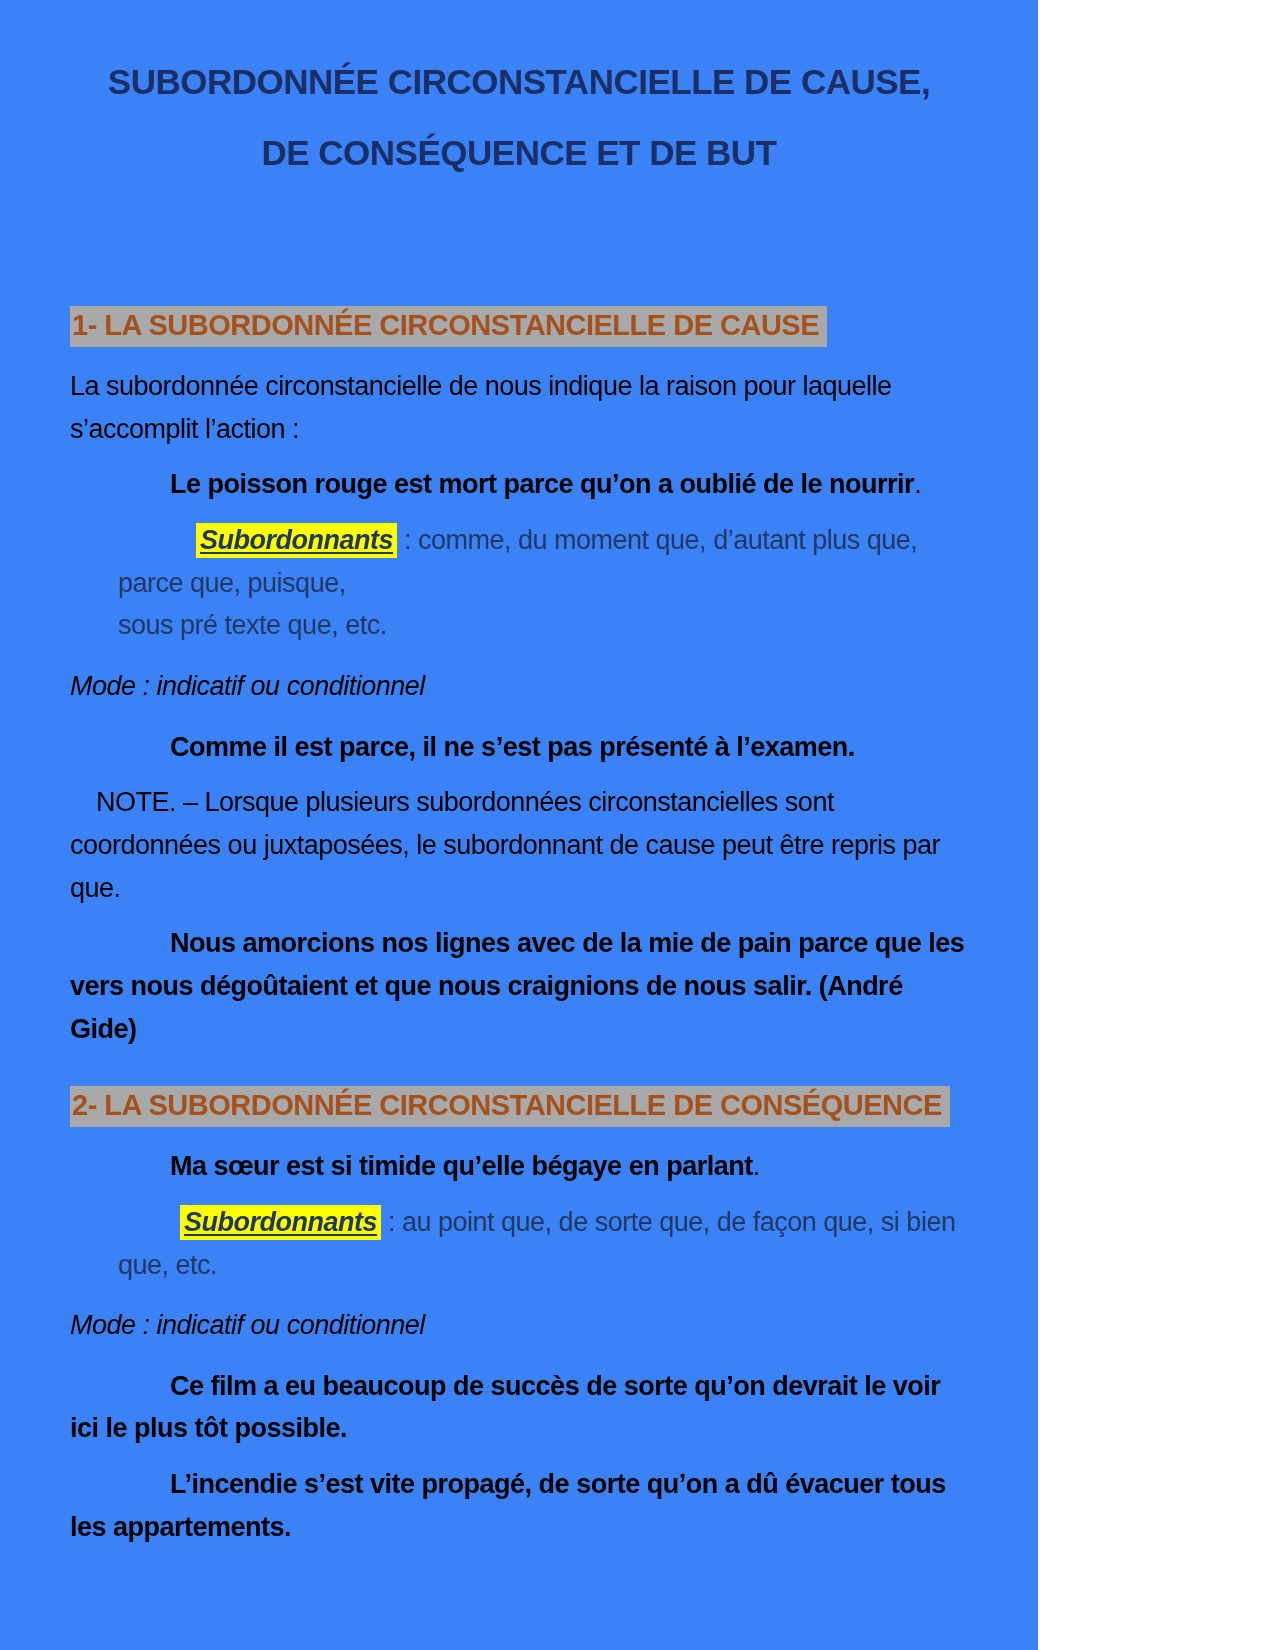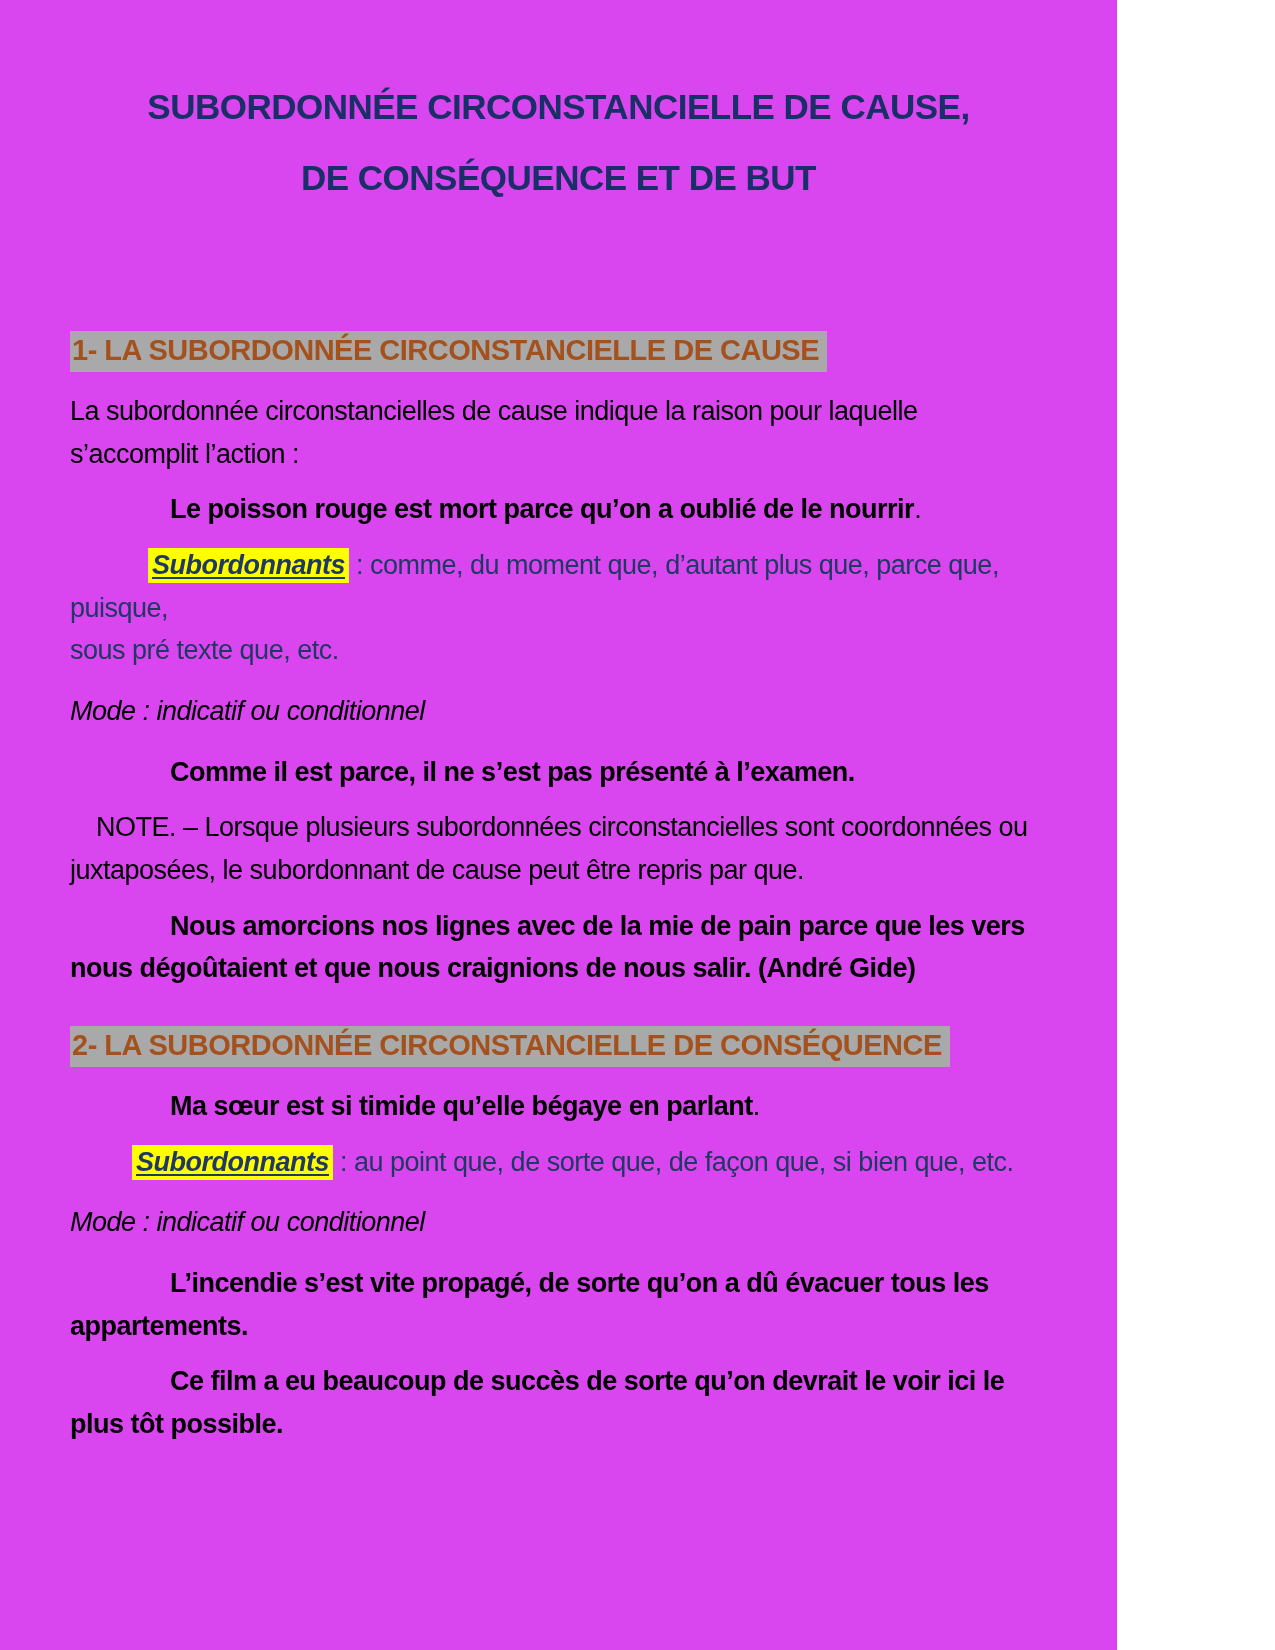--- a/index.html
+++ b/index.html
@@ -9,24 +9,24 @@
   }
   body {
     width: 1275px;
     height: 1650px;
     font-family: "Liberation Sans", sans-serif;
     color: #000000;
     overflow: hidden;
   }
   .page {
     box-sizing: border-box;
-    width: 1117px;
+    width: 1038px;
     height: 1650px;
-    padding: 89px 70px 0 70px;
-    background: #d946ef;
+    padding: 64px 70px 0 70px;
+    background: #3b82f6;
   }
   
   .doc-title {
     text-align: center;
     font-weight: bold;
     font-size: 35px;
     letter-spacing: -0.5px;
     color: var(--title-color);
     margin-bottom: 136px;
   }
@@ -57,20 +57,21 @@
     letter-spacing: -0.5px;
   }
   p.example {
     text-indent: 100px;
     font-weight: bold;
   }
   p.example .plain-period { font-weight: normal; }
   p.subs {
     text-indent: 78px;
     color: var(--navy);
+    margin-left: 48px;
   }
   .sec-consequence p.subs { text-indent: 62px; }
   .sub-label {
     font-weight: bold;
     font-style: italic;
     text-decoration: underline;
     text-decoration-thickness: 2px;
     text-underline-offset: 3px;
     color: var(--navy);
   }
@@ -93,21 +94,21 @@
   <div class="doc-title">
     <div class="t-line">SUBORDONNÉE CIRCONSTANCIELLE DE CAUSE,</div>
     <div class="t-line">DE CONSÉQUENCE ET DE BUT</div>
   </div>
 
   <section class="sec-cause">
     <h2 class="sec-heading">
       <span class="hl-gray">1- LA SUBORDONNÉE CIRCONSTANCIELLE DE CAUSE</span>
     </h2>
 
-    <p class="intro">La subordonnée circonstancielles de cause indique la raison pour laquelle s’accomplit l’action :</p>
+    <p class="intro">La subordonnée circonstancielle de nous indique la raison pour laquelle s’accomplit l’action :</p>
 
     <p class="example"><span>Le poisson rouge est mort parce qu’on a oublié de le nourrir</span><span class="plain-period">.</span></p>
 
     <p class="subs"><span class="hl-yellow"><span class="sub-label">Subordonnants</span></span><span> : comme, du moment que, d’autant plus que, parce que, puisque,</span><br><span>sous pré texte que, etc.</span></p>
 
     <p class="mode">Mode : indicatif ou conditionnel</p>
 
     <p class="example">Comme il est parce, il ne s’est pas présenté à l’examen.</p>
 
 
@@ -121,18 +122,18 @@
       <span class="hl-gray">2- LA SUBORDONNÉE CIRCONSTANCIELLE DE CONSÉQUENCE</span>
     </h2>
 
 
     <p class="example"><span>Ma sœur est si timide qu’elle bégaye en parlant</span><span class="plain-period">.</span></p>
 
     <p class="subs"><span class="hl-yellow"><span class="sub-label">Subordonnants</span></span><span> : au point que, de sorte que, de façon que, si bien que, etc.</span></p>
 
     <p class="mode">Mode : indicatif ou conditionnel</p>
 
+    <p class="example">Ce film a eu beaucoup de succès de sorte qu’on devrait le voir ici le plus tôt possible.</p>
+
     <p class="example">L’incendie s’est vite propagé, de sorte qu’on a dû évacuer tous les appartements.</p>
-
-    <p class="example">Ce film a eu beaucoup de succès de sorte qu’on devrait le voir ici le plus tôt possible.</p>
   </section>
 
 </div>
 
 </body></html>

